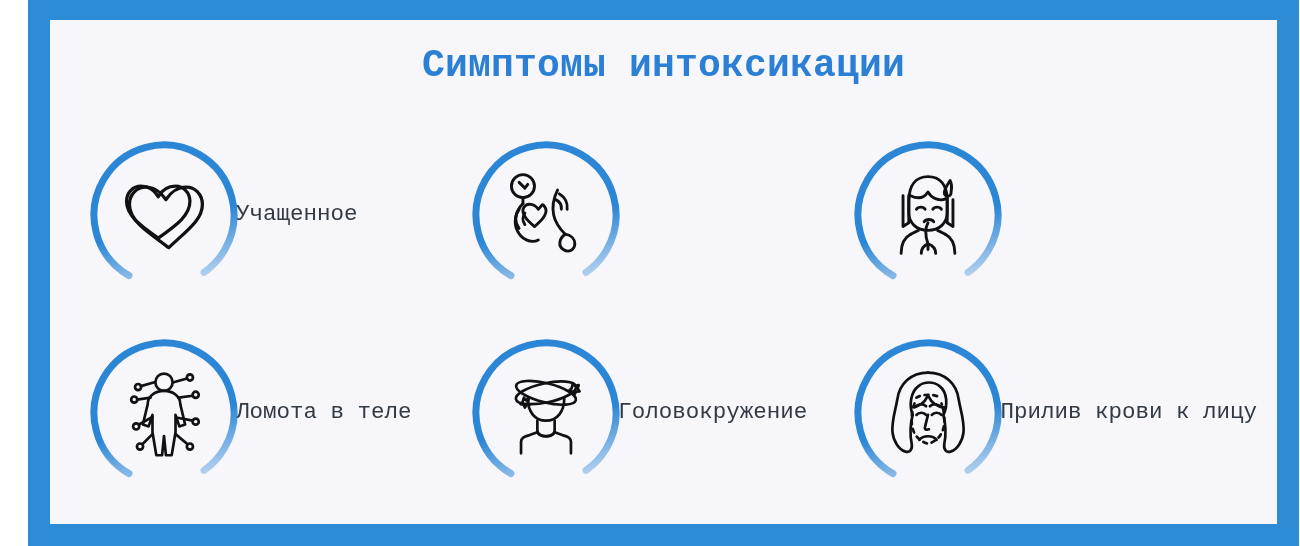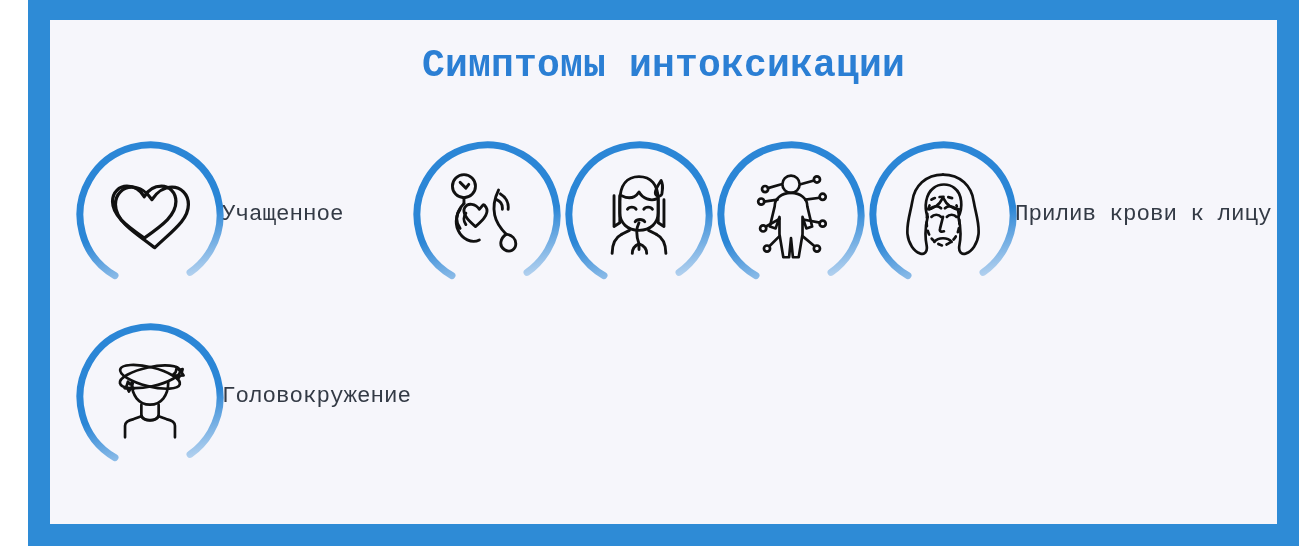--- a/index.html
+++ b/index.html
@@ -34,26 +34,27 @@
     top: 24px;
     text-align: center;
     font-size: 38px;
     font-weight: bold;
     color: #2b7fd4;
     letter-spacing: 0.2px;
     white-space: nowrap;
   }
   .grid {
     position: absolute;
-    left: 24px;
+    left: 38px;
     right: 20px;
     top: 104px;
     display: grid;
-    grid-template-columns: repeat(5, 1fr);
+    grid-template-columns: repeat(3, 1fr);
     grid-template-rows: repeat(2, 182px);
+    row-gap: 16px;
   }
   .cell {
     display: flex;
     align-items: center;
   }
   .ring-wrap {
     position: relative;
     width: 152px;
     height: 152px;
     flex: 0 0 152px;
@@ -200,20 +201,53 @@
                 <circle cx="83" cy="31" r="3.2"></circle>
               <circle cx="83" cy="59" r="3.2"></circle>
                 <circle cx="77" cy="85" r="3.2"></circle>
               <circle cx="23" cy="23" r="3.2"></circle>
                 <circle cx="19" cy="36" r="3.2"></circle>
               <circle cx="21" cy="64" r="3.2"></circle>
                 <circle cx="25" cy="85" r="3.2"></circle>
             </svg>
           </div>
         </div>
+        <div class="label">
+          <span class="ln">Ломота в теле</span>
+        </div>
+      </div>
+
+      <div class="cell">
+        <div class="ring-wrap">
+          <svg class="ring" viewBox="0 0 152 152">
+            <defs>
+              <linearGradient id="g5" x1="0" y1="1" x2="1" y2="0">
+                <stop offset="0%" stop-color="#2b86d6"></stop>
+                <stop offset="55%" stop-color="#2b86d6"></stop>
+                <stop offset="100%" stop-color="#2b86d6" stop-opacity="0"></stop>
+              </linearGradient>
+            </defs>
+            <circle cx="76" cy="76" r="70" fill="none" stroke="url(#g5)" stroke-width="7" stroke-linecap="round" stroke-dasharray="360 440" transform="rotate(120 76 76)"></circle>
+          </svg>
+          <div class="icon-art">
+            <svg viewBox="0 0 100 100" fill="none" stroke="#111" stroke-width="2.8" stroke-linecap="round" stroke-linejoin="round">
+              <path d="M31 35 C31 48 38 58 50 58 C62 58 69 48 69 35"></path>
+              <path d="M41 58 L41 68 C41 72 45 74 50 74 C55 74 59 72 59 68 L59 58"></path>
+              <path d="M24 92 L24 80 C24 76 28 74 33 73 L41 70 M76 92 L76 80 C76 76 72 74 67 73 L59 70"></path>
+              <path d="M41 70 C44 76 56 76 59 70"></path>
+              <ellipse cx="50" cy="29" rx="32" ry="10" transform="rotate(-12 50 29)"></ellipse>
+              <ellipse cx="50" cy="29" rx="32" ry="10" transform="rotate(14 50 29)"></ellipse>
+              <path d="M78 19 l2.5 3 3.5 -1 -1 3.5 2 3 -3.7 0.3 -2 3.2 -1.6 -3.4 -3.6 -0.8 2.6 -2.6Z"></path>
+              <path d="M27 34 l2 2.6 3 -0.9 -0.9 3 1.8 2.6 -3.2 0.2 -1.7 2.8 -1.4 -2.9 -3.1 -0.7 2.2 -2.2Z"></path>
+            </svg>
+          </div>
+        </div>
+        <div class="label">
+          <span class="ln">Головокружение</span>
+        </div>
       </div>
 
       <div class="cell">
         <div class="ring-wrap">
           <svg class="ring" viewBox="0 0 152 152">
             <defs>
               <linearGradient id="g6" x1="0" y1="1" x2="1" y2="0">
                 <stop offset="0%" stop-color="#2b86d6"></stop>
                 <stop offset="55%" stop-color="#2b86d6"></stop>
                 <stop offset="100%" stop-color="#2b86d6" stop-opacity="0"></stop>
@@ -234,45 +268,15 @@
               <path d="M36 40 C33 48 32 58 34 66 C36 74 42 80 50 82 C58 80 64 74 66 66 C68 58 67 48 64 40" stroke-dasharray="4 5"></path>
               <path d="M38 34 C44 30 56 30 63 34" stroke-dasharray="4 5"></path>
             </svg>
           </div>
         </div>
         <div class="label wide">
           <span class="ln">Прилив крови к лицу</span>
         </div>
       </div>
 
-      <div class="cell">
-        <div class="ring-wrap">
-          <svg class="ring" viewBox="0 0 152 152">
-            <defs>
-              <linearGradient id="g5" x1="0" y1="1" x2="1" y2="0">
-                <stop offset="0%" stop-color="#2b86d6"></stop>
-                <stop offset="55%" stop-color="#2b86d6"></stop>
-                <stop offset="100%" stop-color="#2b86d6" stop-opacity="0"></stop>
-              </linearGradient>
-            </defs>
-            <circle cx="76" cy="76" r="70" fill="none" stroke="url(#g5)" stroke-width="7" stroke-linecap="round" stroke-dasharray="360 440" transform="rotate(120 76 76)"></circle>
-          </svg>
-          <div class="icon-art">
-            <svg viewBox="0 0 100 100" fill="none" stroke="#111" stroke-width="2.8" stroke-linecap="round" stroke-linejoin="round">
-              <path d="M31 35 C31 48 38 58 50 58 C62 58 69 48 69 35"></path>
-              <path d="M41 58 L41 68 C41 72 45 74 50 74 C55 74 59 72 59 68 L59 58"></path>
-              <path d="M24 92 L24 80 C24 76 28 74 33 73 L41 70 M76 92 L76 80 C76 76 72 74 67 73 L59 70"></path>
-              <path d="M41 70 C44 76 56 76 59 70"></path>
-              <ellipse cx="50" cy="29" rx="32" ry="10" transform="rotate(-12 50 29)"></ellipse>
-              <ellipse cx="50" cy="29" rx="32" ry="10" transform="rotate(14 50 29)"></ellipse>
-              <path d="M78 19 l2.5 3 3.5 -1 -1 3.5 2 3 -3.7 0.3 -2 3.2 -1.6 -3.4 -3.6 -0.8 2.6 -2.6Z"></path>
-              <path d="M27 34 l2 2.6 3 -0.9 -0.9 3 1.8 2.6 -3.2 0.2 -1.7 2.8 -1.4 -2.9 -3.1 -0.7 2.2 -2.2Z"></path>
-            </svg>
-          </div>
-        </div>
-        <div class="label">
-          <span class="ln">Головокружение</span>
-        </div>
-      </div>
-
     </div>
   </div>
 </div>
 
 </body></html>

